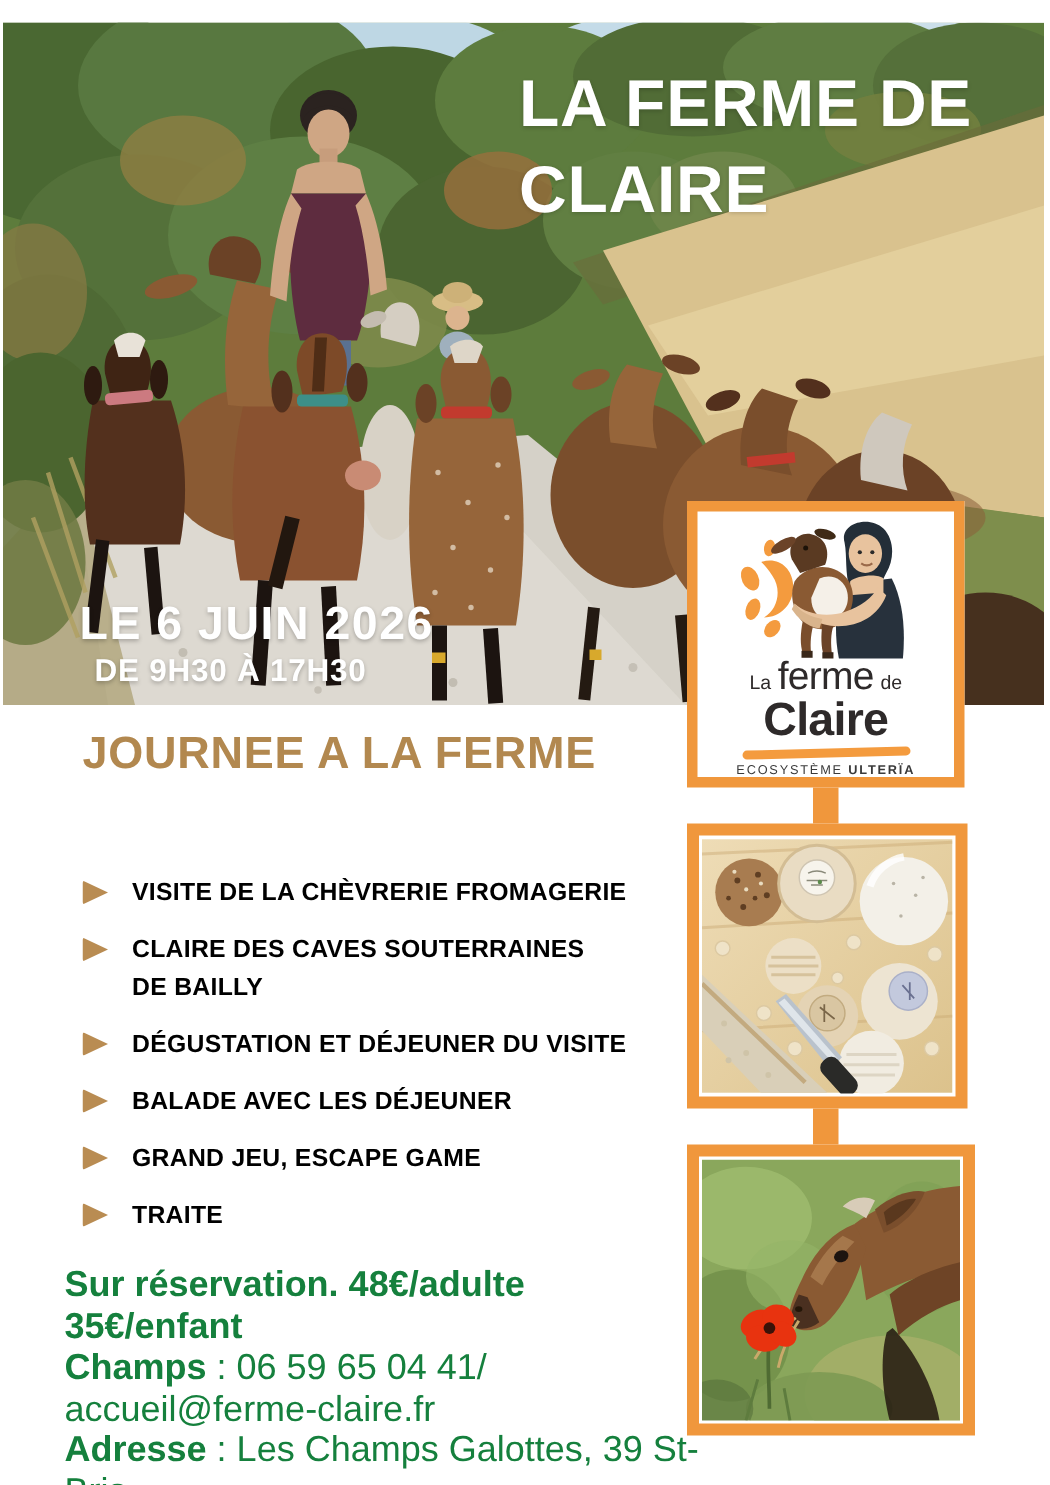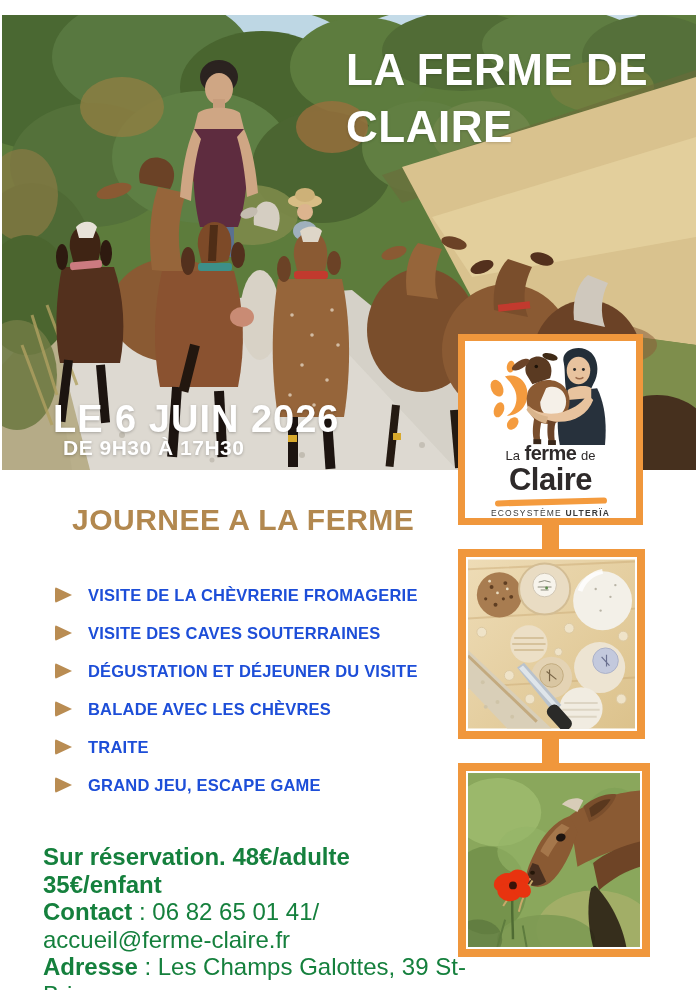--- a/index.html
+++ b/index.html
@@ -13,42 +13,42 @@
   
   .hero{position:absolute;left:2px;top:15px;width:694px;height:455px;overflow:hidden;}
   .hero svg{display:block;width:694px;height:455px;}
   .hero-title{
     position:absolute;left:344px;top:26px;color:#ffffff;
     font-size:44px;line-height:57px;font-weight:700;letter-spacing:.5px;
     text-shadow:0 1px 3px rgba(0,0,0,.18);white-space:nowrap;
   }
   .hero-date{
     position:absolute;left:51px;top:383px;color:#ffffff;
-    font-size:38px;font-weight:700;letter-spacing:1px;white-space:nowrap;
+    font-size:31px;font-weight:700;letter-spacing:1px;white-space:nowrap;
     text-shadow:0 1px 3px rgba(0,0,0,.25);
   }
   .hero-time{
     position:absolute;left:51px;top:421px;color:#ffffff;
     font-size:21px;font-weight:700;letter-spacing:.5px;white-space:nowrap;
     text-shadow:0 1px 3px rgba(0,0,0,.25);
     margin-left:10px;
   }
 
   
   .section-title{
-    position:absolute;left:55px;top:486px;margin:17px;
+    position:absolute;left:55px;top:486px;margin:0;
     color:#b2884f;font-size:30px;font-weight:700;letter-spacing:.5px;white-space:nowrap;
   }
   .program{
     position:absolute;left:55px;top:583px;width:400px;
     list-style:none;margin:0;padding:0;
   }
   .program li{
     display:flex;align-items:flex-start;margin-bottom:13px;
-    color:#1d4ed8;font-size:16.5px;font-weight:700;line-height:25px;letter-spacing:.2px;
+    color:#000000;font-size:16.5px;font-weight:700;line-height:25px;letter-spacing:.2px;
   }
   .tri{
     flex:0 0 auto;width:0;height:0;margin:4px 16px 0 0;
     border-top:8px solid transparent;border-bottom:8px solid transparent;
     border-left:17px solid #b98c52;border-radius:2px;
   }
   .line2{display:block;}
   .info{
     position:absolute;left:43px;top:843px;width:430px;
     color:#15803d;font-size:24px;line-height:27.5px;
@@ -57,21 +57,21 @@
 
   
   .logo-card{
     position:absolute;left:458px;top:334px;width:185px;height:191px;
     box-sizing:border-box;border:7px solid #f0973c;background:#ffffff;z-index:5;
     display:flex;flex-direction:column;align-items:center;justify-content:flex-start;
   }
   .logo-card svg{display:block;margin-top:4px;}
   .brand{line-height:1;text-align:center;color:#2e2a2a;margin-top:-2px;white-space:nowrap;}
   .brand .sm{font-size:13px;font-weight:400;}
-  .brand .lg{font-size:20px;font-weight:700;letter-spacing:-.5px;}
+  .brand .lg{font-size:26px;font-weight:400;letter-spacing:-.5px;}
   .brand-claire{font-size:31px;font-weight:700;letter-spacing:-.5px;color:#2e2a2a;text-align:center;line-height:1;margin-top:1px;}
   .brush{
     width:112px;height:6px;background:#f49b3e;border-radius:3px;
     margin:4px auto 3px auto;transform:rotate(-1.5deg);
   }
   .ecosystem{
     text-align:left;font-size:8.5px;letter-spacing:1.2px;color:#3a3a3a;white-space:nowrap;
   }
   .ecosystem b{font-weight:700;}
 
@@ -239,43 +239,43 @@
 
   <h1 class="section-title">JOURNEE A LA FERME</h1>
 
   <ul class="program">
     <li>
       <span class="tri"></span>
       <span><span>VISITE DE LA CHÈVRERIE FROMAGERIE</span><span class="line2"></span></span>
     </li>
     <li>
       <span class="tri"></span>
-      <span><span>VISITE DES CAVES SOUTERRAINES</span></span>
+      <span><span>CLAIRE DES CAVES SOUTERRAINES</span><span class="line2">DE BAILLY</span></span>
     </li>
     <li>
       <span class="tri"></span>
       <span><span>DÉGUSTATION ET DÉJEUNER DU VISITE</span><span class="line2"></span></span>
     </li>
     <li>
       <span class="tri"></span>
-      <span><span>BALADE AVEC LES CHÈVRES</span><span class="line2"></span></span>
+      <span><span>BALADE AVEC LES DÉJEUNER</span><span class="line2"></span></span>
+    </li>
+    <li>
+      <span class="tri"></span>
+      <span><span>GRAND JEU, ESCAPE GAME</span><span class="line2"></span></span>
     </li>
     <li>
       <span class="tri"></span>
       <span><span>TRAITE</span><span class="line2"></span></span>
-    </li>
-    <li>
-      <span class="tri"></span>
-      <span><span>GRAND JEU, ESCAPE GAME</span><span class="line2"></span></span>
     </li>
   </ul>
 
   <div class="info">
     <div><b>Sur réservation. 48€/adulte 35€/enfant</b></div>
-    <div><b>Contact</b><span> : 06 82 65 01 41/ accueil@ferme-claire.fr</span></div>
+    <div><b>Champs</b><span> : 06 59 65 04 41/ accueil@ferme-claire.fr</span></div>
     <div><b>Adresse</b><span> : Les Champs Galottes, 39 St-Bris</span></div>
   </div>
 
   <div class="logo-card">
     <svg width="150" height="102" viewBox="0 0 150 102" aria-hidden="true">
 
       <g fill="#f49b3e">
         <path d="M28,32 C40,28 50,36 51,48 C52,62 42,72 30,72 C40,66 43,52 36,42 C33,37 30,34 28,32 Z"></path>
         <ellipse cx="20" cy="44" rx="6" ry="9" transform="rotate(-25 20 44)"></ellipse>
         <ellipse cx="22" cy="66" rx="5" ry="8" transform="rotate(20 22 66)"></ellipse>

